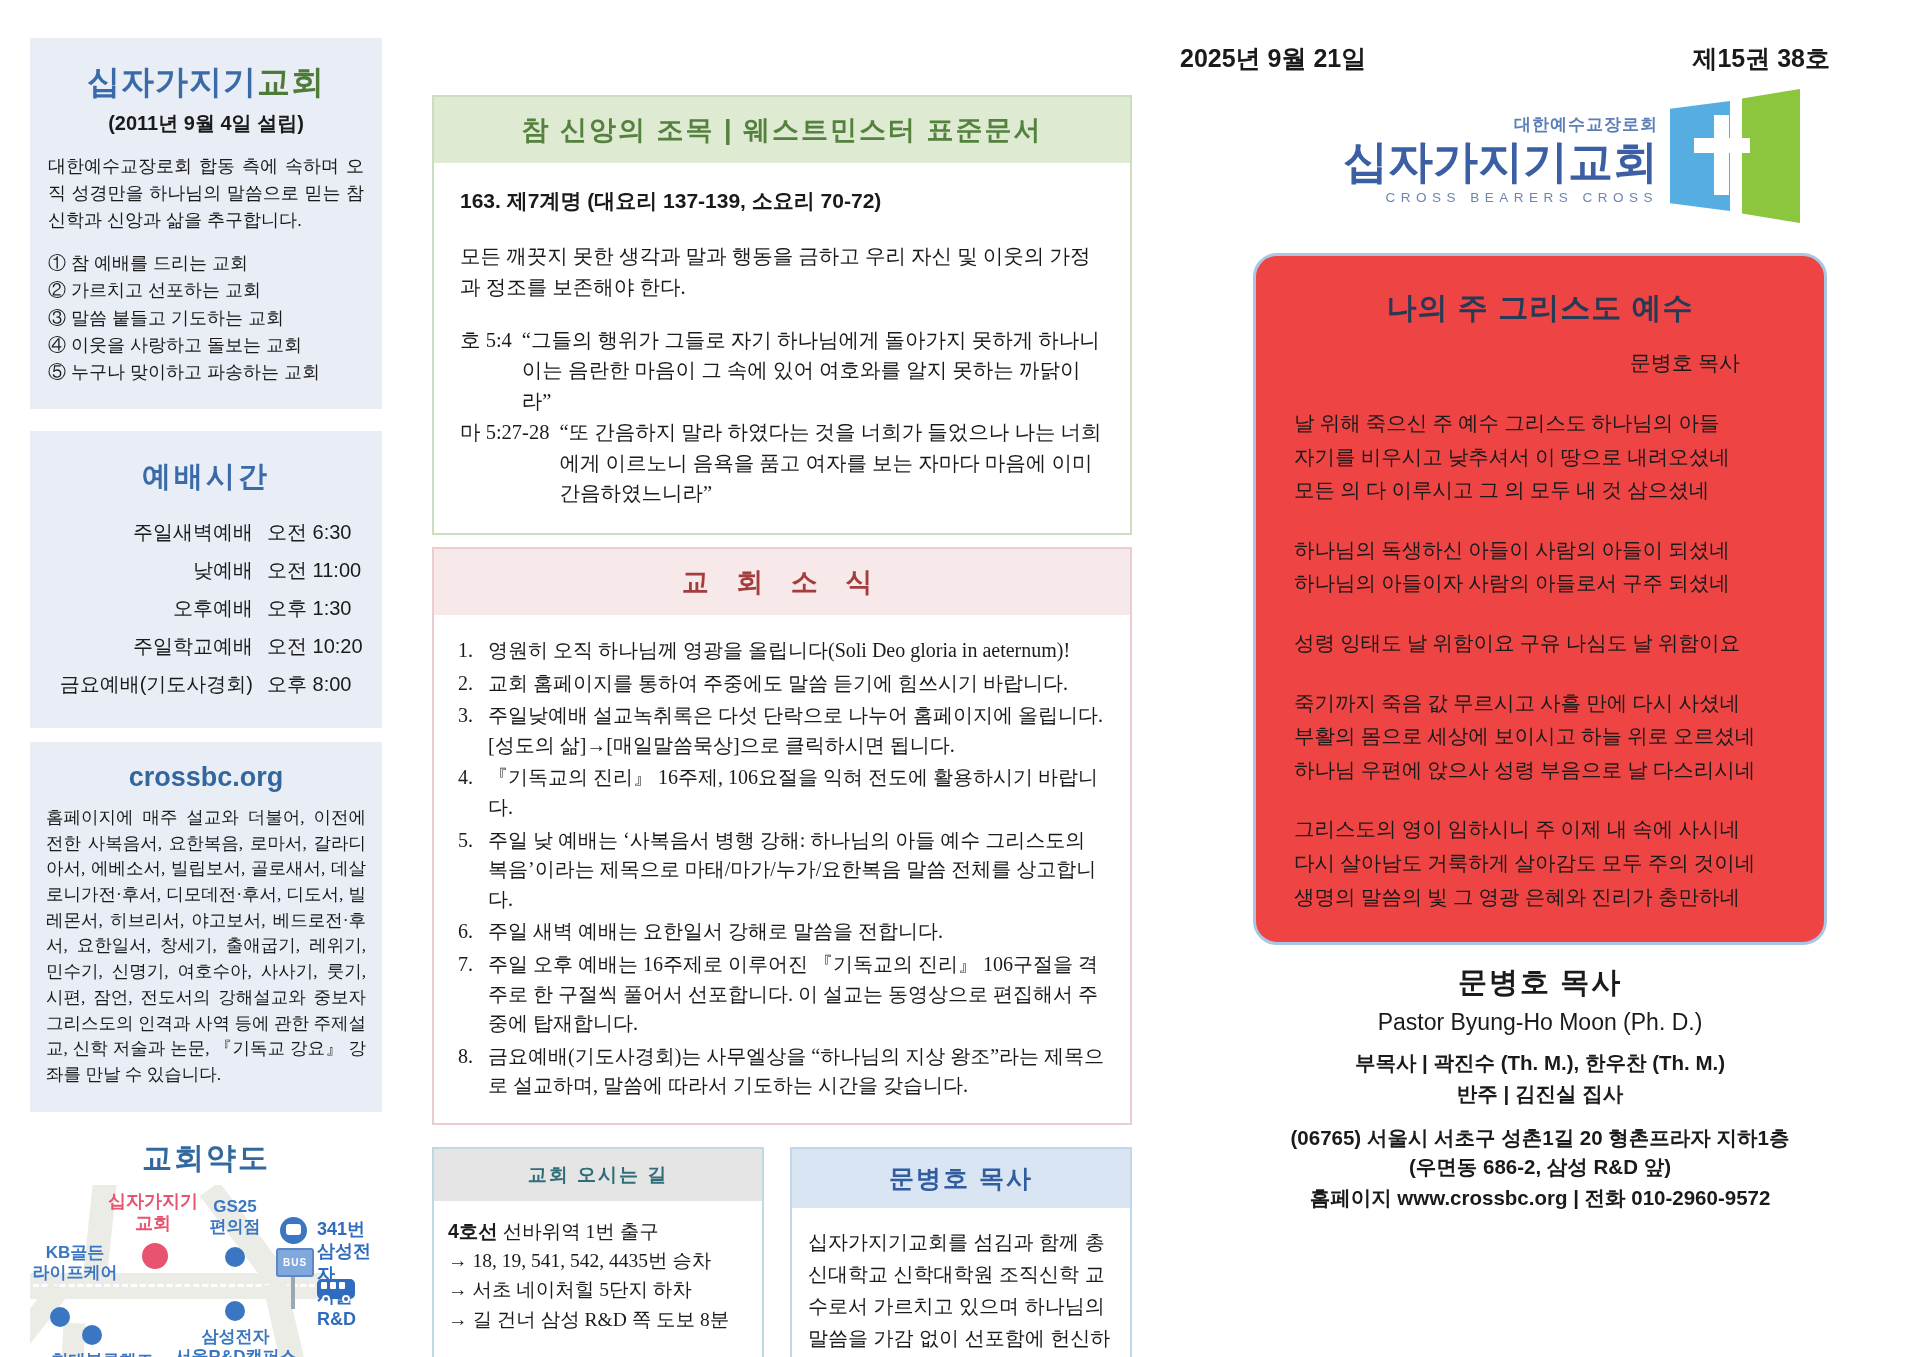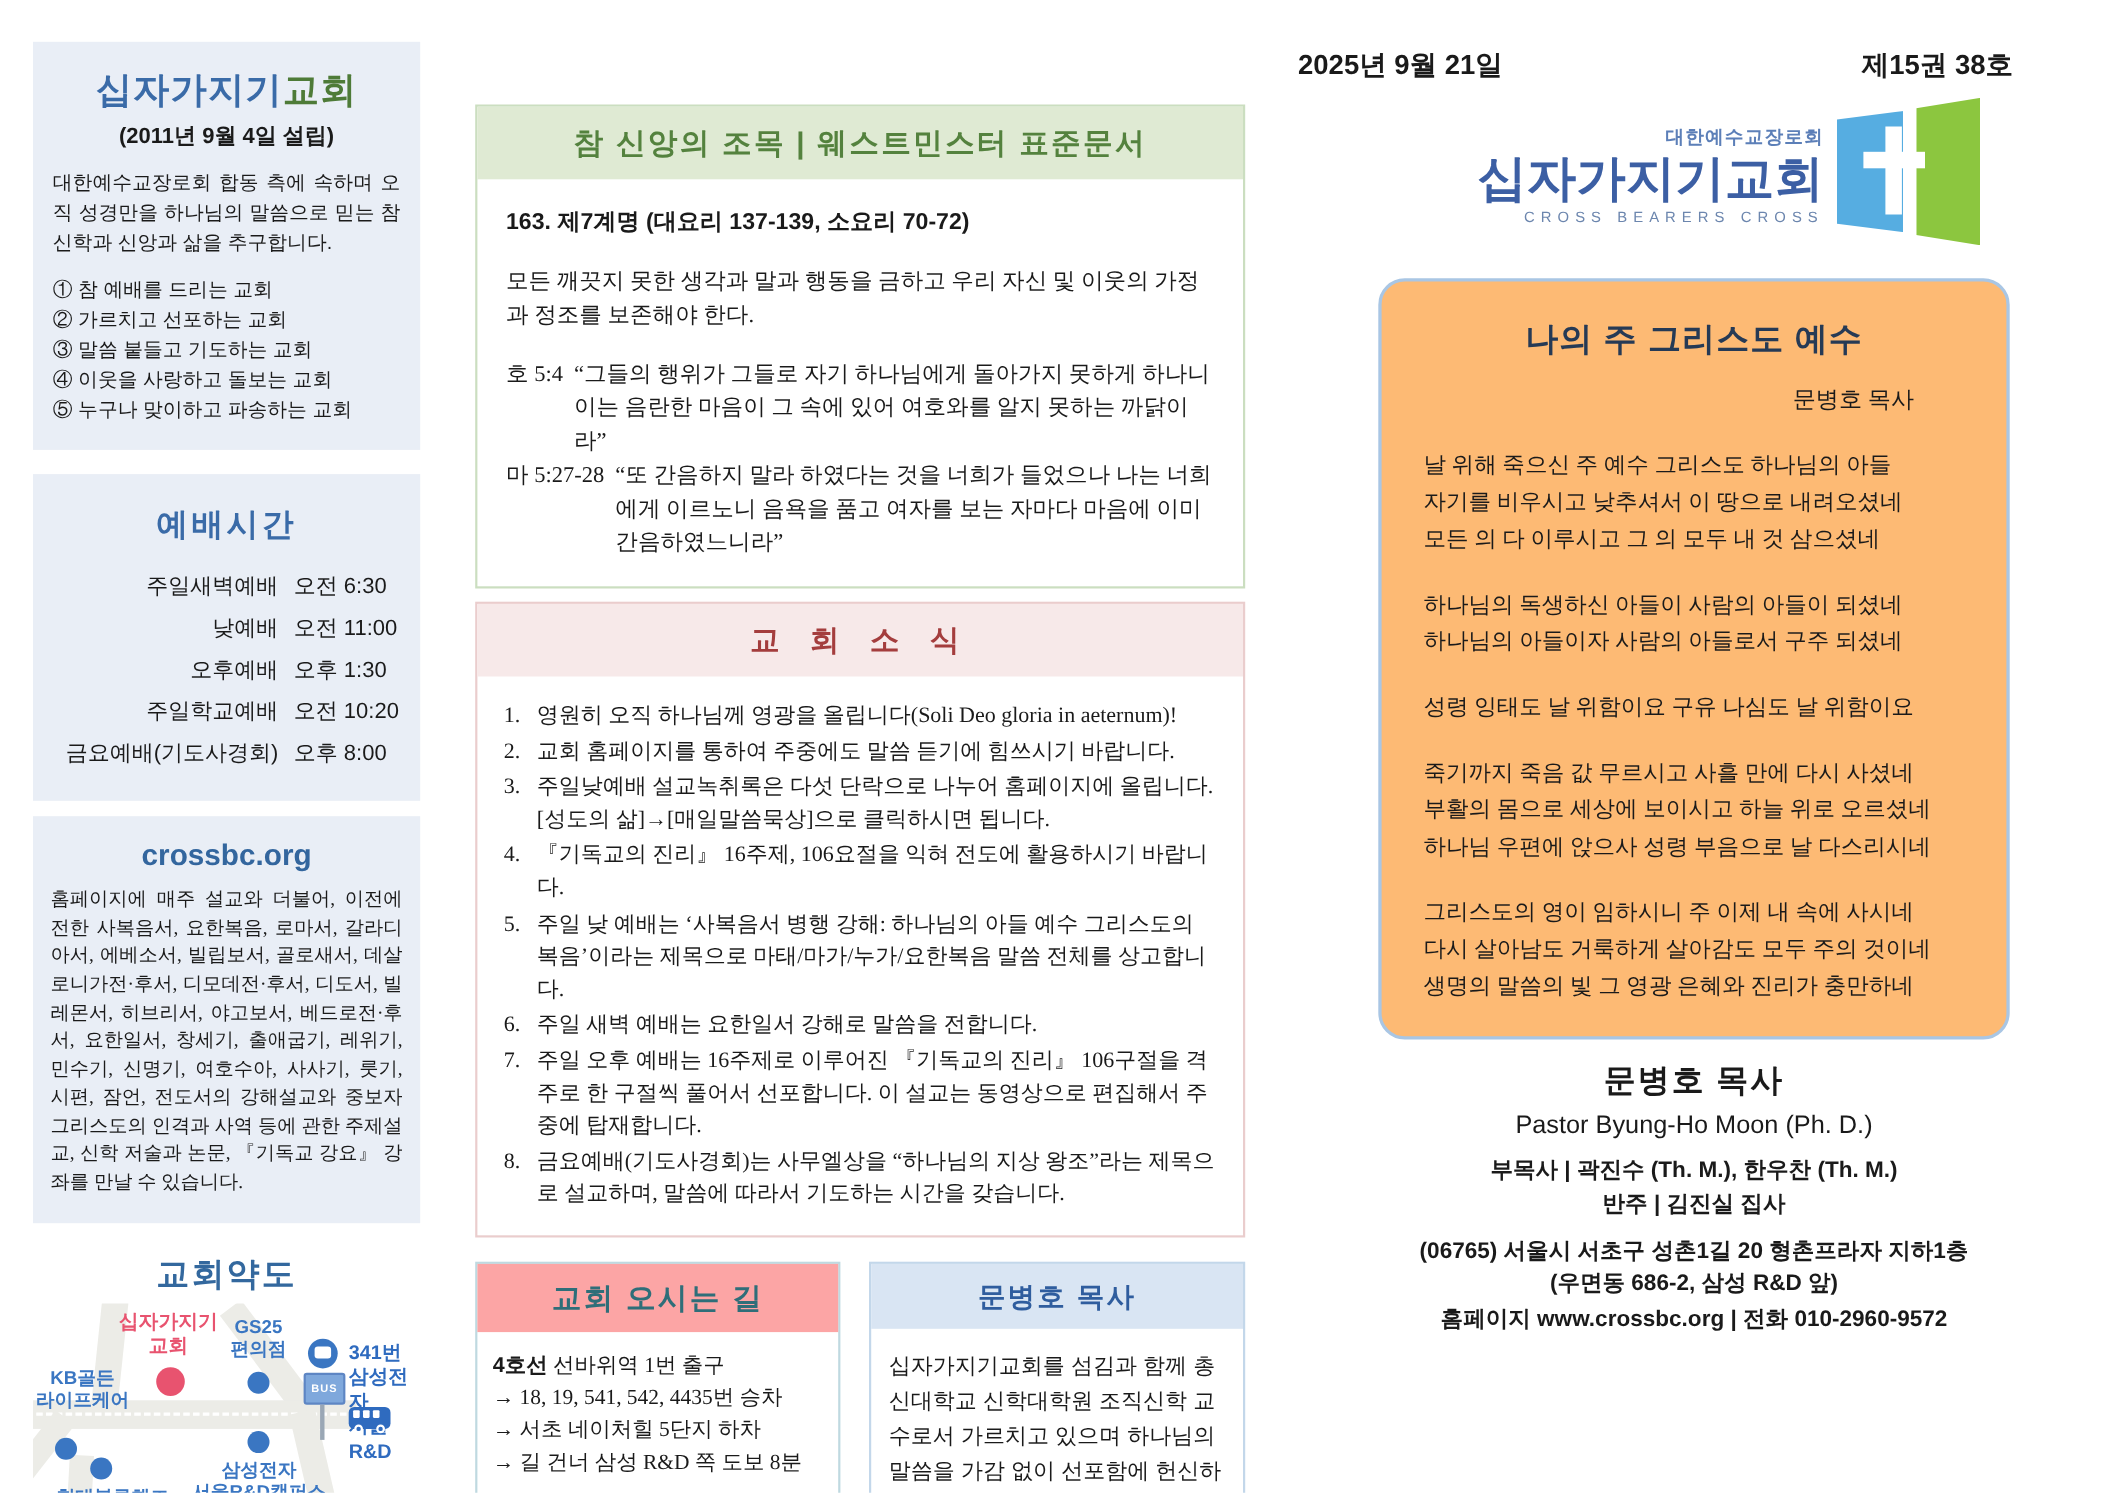--- a/index.html
+++ b/index.html
@@ -55,42 +55,42 @@
   .verses{margin-top:22px;}
   .verse{display:flex;line-height:1.5;}
   .verse-ref{flex:none;margin-right:10px;white-space:nowrap;}
   .msec2{border:2px solid #EACDCD;margin-top:12px;}
   .msec2 .msec-header{background:#F7E9E9;color:#A43D3D;letter-spacing:10px;}
   .news-list{list-style:none;margin:0;padding:18px 20px 22px 22px;font-size:20px;line-height:1.48;counter-reset:n;}
   .news-list li{counter-increment:n;position:relative;padding-left:32px;margin-top:3px;}
   .news-list li::before{content:counter(n) ".";position:absolute;left:2px;}
   .mrow{display:flex;margin-top:22px;gap:26px;align-items:stretch;}
   .dir-box{width:332px;box-sizing:border-box;border:2px solid #BFD9E0;}
-  .dir-box .msec-header{background:#fca5a5;color:#2F6E79;font-size:27px;padding:13px 0;}
+  .dir-box .msec-header{background:#e5e5e5;color:#2F6E79;font-size:19px;padding:13px 0;}
   .dir-body{padding:16px 14px 14px;font-size:19.5px;line-height:1.5;}
   .route-title{font-weight:bold;font-family:"Liberation Sans",sans-serif;}
   .pastor-box{flex:1;border:2px solid #C3D7EA;}
   .pastor-box .msec-header{background:#D9E5F3;color:#2F5D9E;font-size:25px;padding:13px 0;}
   .pastor-body{padding:18px 16px 16px;font-size:20px;line-height:1.6;}
   .pastor-body p{margin:0;}
 
   
   .col-right{position:absolute;left:1180px;top:42px;width:650px;}
   .issue-row{display:flex;justify-content:space-between;font-weight:bold;font-size:25px;gap:24px;}
   .logo-row{display:flex;justify-content:flex-end;align-items:center;padding-right:26px;margin-top:14px;}
   .logo-text{text-align:right;}
   .logo-denom{color:#5C7FB8;font-size:17px;font-weight:bold;letter-spacing:1px;}
   .logo-name{color:#3C5FA4;font-size:45px;font-weight:bold;line-height:1.05;margin-top:2px;}
   .logo-en{color:#6C86AE;font-size:13.5px;letter-spacing:5.5px;margin-top:4px;}
   .logo-icon{position:relative;width:134px;height:140px;margin-left:12px;flex:none;}
   .panel-blue{position:absolute;left:0;top:12px;width:60px;height:110px;background:#56ADE1;clip-path:polygon(0 7%,100% 0,100% 100%,0 93%);}
   .panel-green{position:absolute;left:72px;top:0;width:58px;height:134px;background:#8CC63F;clip-path:polygon(0 7%,100% 0,100% 100%,0 93%);}
   .cross-v{position:absolute;left:44px;top:26px;width:15px;height:80px;background:#ffffff;z-index:2;}
   .cross-h{position:absolute;left:24px;top:49px;width:56px;height:15px;background:#ffffff;z-index:2;}
-  .poem-box{margin-left:73px;margin-top:24px;width:574px;box-sizing:border-box;border:3px solid #A9C6E4;border-radius:24px;background:#fdba74;padding:32px 38px 28px;}
+  .poem-box{margin-left:73px;margin-top:24px;width:574px;box-sizing:border-box;border:3px solid #A9C6E4;border-radius:24px;background:#ef4444;padding:32px 38px 28px;}
   .poem-title{text-align:center;font-weight:bold;font-size:30px;color:#263A55;letter-spacing:1px;}
   .poem-author{text-align:right;margin-top:20px;padding-right:46px;font-size:21px;}
   .poem-stanza{margin-top:26px;font-size:20.5px;line-height:1.64;}
   .r-footer{margin-left:73px;width:574px;text-align:center;margin-top:18px;}
   .f-pastor-kr{font-size:29px;font-weight:bold;letter-spacing:2px;}
   .f-pastor-en{font-size:23px;margin-top:6px;}
   .f-staff{font-size:20.5px;margin-top:13px;font-weight:bold;}
   .f-staff2{font-size:20.5px;margin-top:3px;font-weight:bold;}
   .f-addr{font-size:20.5px;margin-top:15px;font-weight:bold;line-height:1.42;}
   .f-addr2{font-size:20.5px;font-weight:bold;line-height:1.42;}

